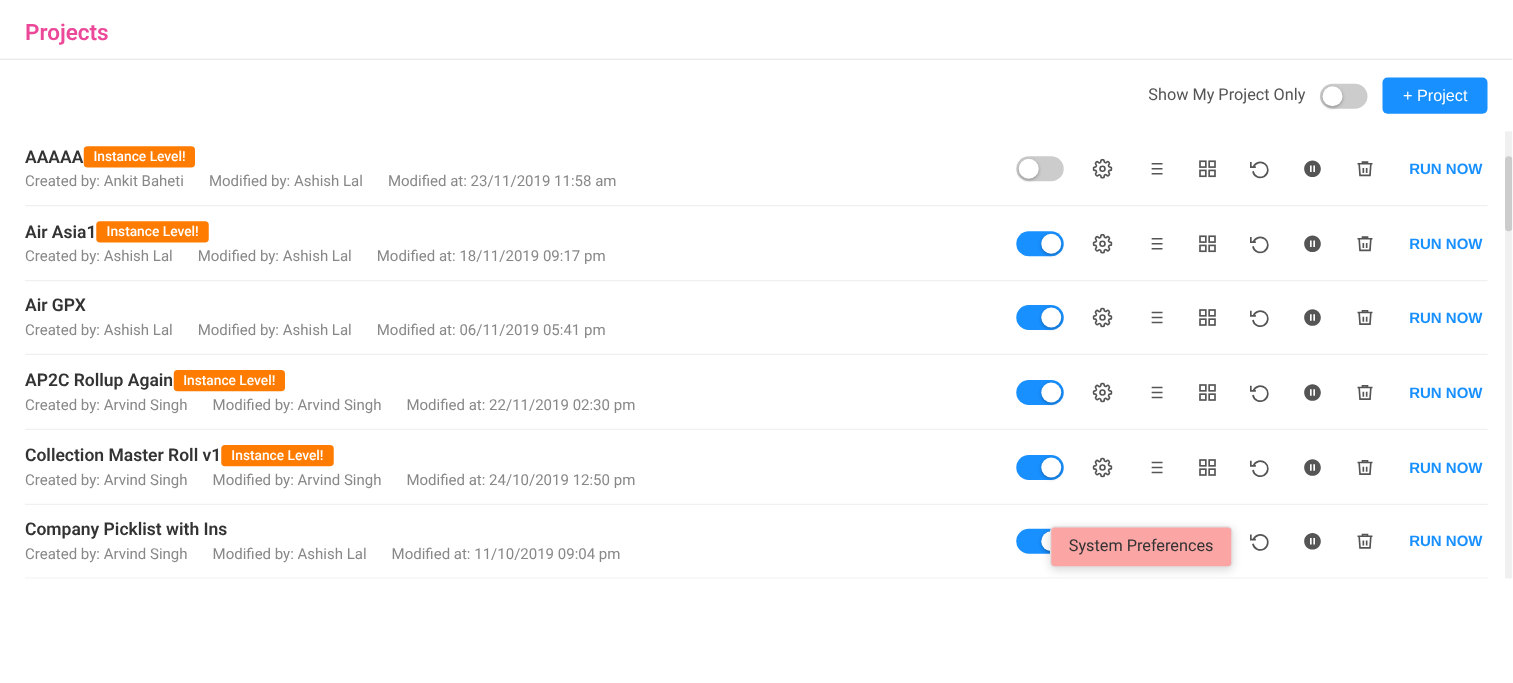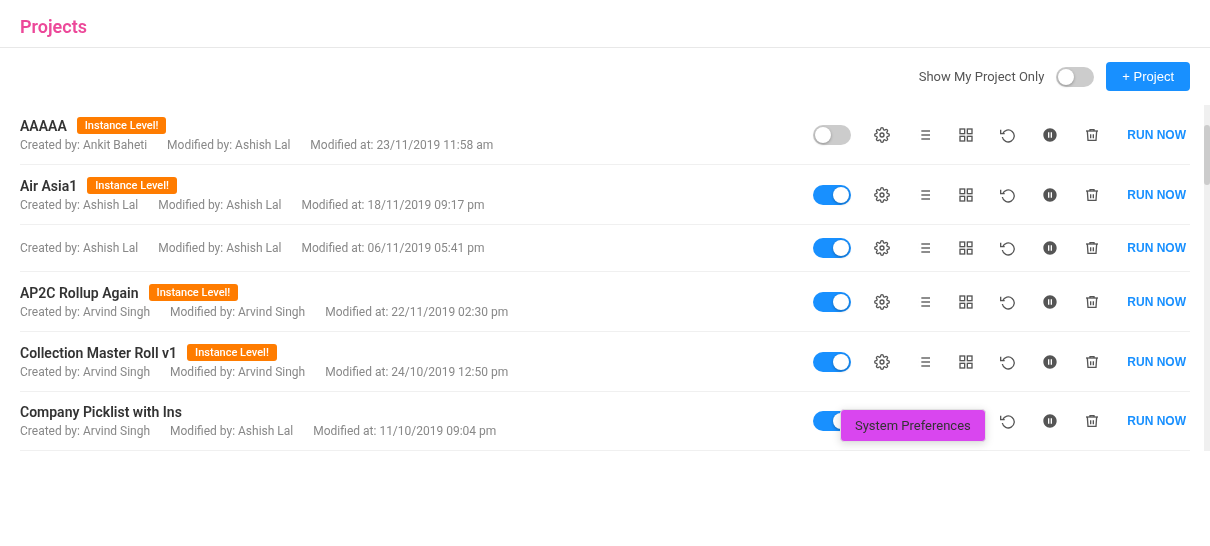--- a/index.html
+++ b/index.html
@@ -89,21 +89,20 @@
     }
 
     .project-info {
       flex: 1;
       min-width: 0;
     }
 
     .project-name-row {
       display: flex;
       align-items: center;
-      gap: 10px;
       margin-bottom: 4px;
     }
 
     .project-name {
       font-size: 14px;
       font-weight: 600;
       color: #333;
     }
 
     .instance-badge {
@@ -183,21 +182,21 @@
     
     .zd-icon {
       font-size: 11px;
       font-weight: bold;
       color: #555;
     }
 
     
     .tooltip-popup {
       position: absolute;
-      background: #d946ef;
+      background: #fca5a5;
       border: 1px solid #e0e0e0;
       border-radius: 4px;
       padding: 8px 14px;
       font-size: 13px;
       color: #333;
       box-shadow: 0 2px 8px rgba(0,0,0,0.15);
       white-space: nowrap;
       z-index: 100;
       bottom: 8px;
       left: 820px;
@@ -344,20 +343,24 @@
           <path d="M10 11v6M14 11v6"></path>
           <path d="M9 6V4h6v2"></path>
         </svg>
       </div>
       <button class="run-now-btn">RUN NOW</button>
     </div>
 
   </div>
       <div class="project-row">
     <div class="project-info">
+      <div class="project-name-row">
+        <span class="project-name">Air GPX</span>
+
+      </div>
       <div class="project-meta">
         <span>Created by: Ashish Lal</span>
         <span>Modified by: Ashish Lal</span>
         <span>Modified at: 06/11/2019 05:41 pm</span>
       </div>
     </div>
     <div class="project-actions">
       <div class="toggle-switch toggle-on">
         <div class="track"></div>
         <div class="thumb"></div>

